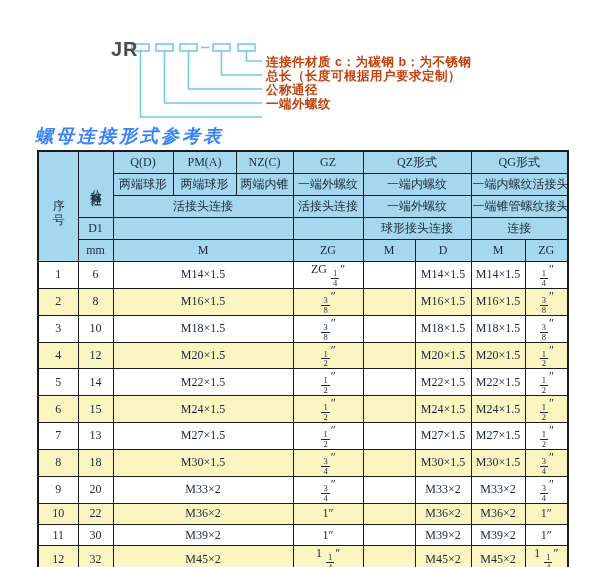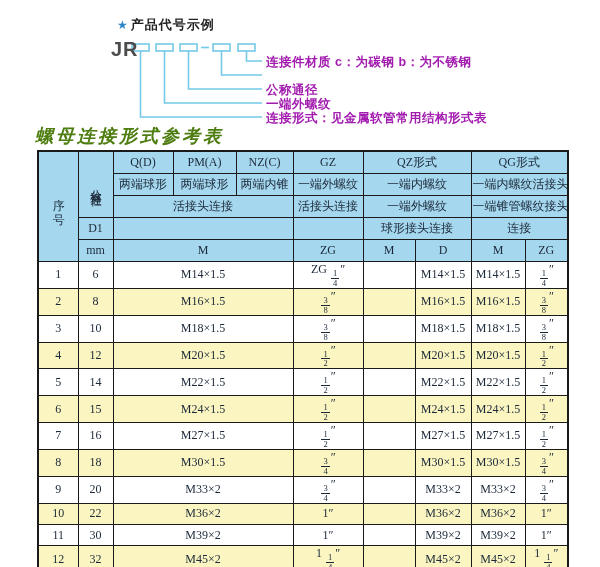--- a/index.html
+++ b/index.html
@@ -19,26 +19,26 @@
     font-weight:bold;font-size:13px;color:#222;letter-spacing:1px;white-space:nowrap;
   }
   .diag-title .star{color:var(--star_blue);margin-right:2px;font-size:12px;}
   .jr{
     position:absolute;left:111px;top:38px;font-family:"Liberation Sans","DejaVu Sans",sans-serif;
     font-weight:bold;font-size:20px;color:#4c4c4c;letter-spacing:1px;
   }
   .diag-svg{position:absolute;left:0;top:0;}
   .diag-label{
     position:absolute;left:266px;font-family:"Liberation Sans","DejaVu Sans",sans-serif;
-    font-weight:bold;font-size:12.5px;color:#a21caf;white-space:nowrap;letter-spacing:0.5px;
+    font-weight:bold;font-size:12.5px;color:#c2410c;white-space:nowrap;letter-spacing:0.5px;
   }
   
   .tbl-title{
     position:absolute;left:35px;top:124px;font-family:"DejaVu Serif","Liberation Serif",serif;
-    font-weight:bold;font-style:italic;font-size:18px;color:#4d7c0f;letter-spacing:3px;white-space:nowrap;
+    font-weight:bold;font-style:italic;font-size:18px;color:#3b82f6;letter-spacing:3px;white-space:nowrap;
   }
   
   table.ref{
     position:absolute;left:37px;top:150px;width:530px;border-collapse:collapse;
     table-layout:fixed;border:2px solid var(--border);
   }
   table.ref th,table.ref td{
     border:1px solid var(--border);padding:0 1px;text-align:center;vertical-align:middle;
     font-weight:normal;font-size:12px;color:var(--text);overflow:hidden;white-space:nowrap;
   }
@@ -69,28 +69,25 @@
       <line x1="201" y1="47.5" x2="209" y2="47.5"></line>
       <rect x="213" y="44" width="17" height="7" fill="#ffffff"></rect>
       <rect x="238" y="44" width="17" height="7" fill="#ffffff"></rect>
       <polyline points="246.5,51 246.5,61 262,61"></polyline>
       <polyline points="221.5,51 221.5,75 262,75"></polyline>
       <polyline points="188.5,51 188.5,89 262,89"></polyline>
       <polyline points="164.5,51 164.5,103 262,103"></polyline>
       <polyline points="140.5,51 140.5,117 262,117"></polyline>
     </g>
   </svg>
-  <div class="diag-title">
-    <span class="star">★</span><span>产品代号示例</span>
-  </div>
   <div class="jr">JR</div>
   <div class="diag-label" style="top:54px">连接件材质  c：为碳钢 b：为不锈钢</div>
+  <div class="diag-label" style="top:68px">总长（长度可根据用户要求定制）</div>
   <div class="diag-label" style="top:82px">公称通径</div>
   <div class="diag-label" style="top:96px">一端外螺纹</div>
-  <div class="diag-label" style="top:110px">连接形式：见金属软管常用结构形式表</div>
 </div>
 
 <div class="tbl-title">螺母连接形式参考表</div>
 
 <table class="ref">
   <colgroup>
     <col style="width:40px">
       <col style="width:35px">
       <col style="width:60px">
       <col style="width:63px">
@@ -235,21 +232,21 @@
         <td></td>
         <td>M24×1.5</td>
         <td>M24×1.5</td>
         <td><span class="fr">
             <i>1</i>
             <i>2</i>
           </span>″</td>
       </tr>
       <tr class="plain">
         <td>7</td>
-        <td>16</td>
+        <td>13</td>
         <td colspan="3">M27×1.5</td>
         <td><span class="fr">
             <i>1</i>
             <i>2</i>
           </span>″</td>
         <td></td>
         <td>M27×1.5</td>
         <td>M27×1.5</td>
         <td><span class="fr">
             <i>1</i>

